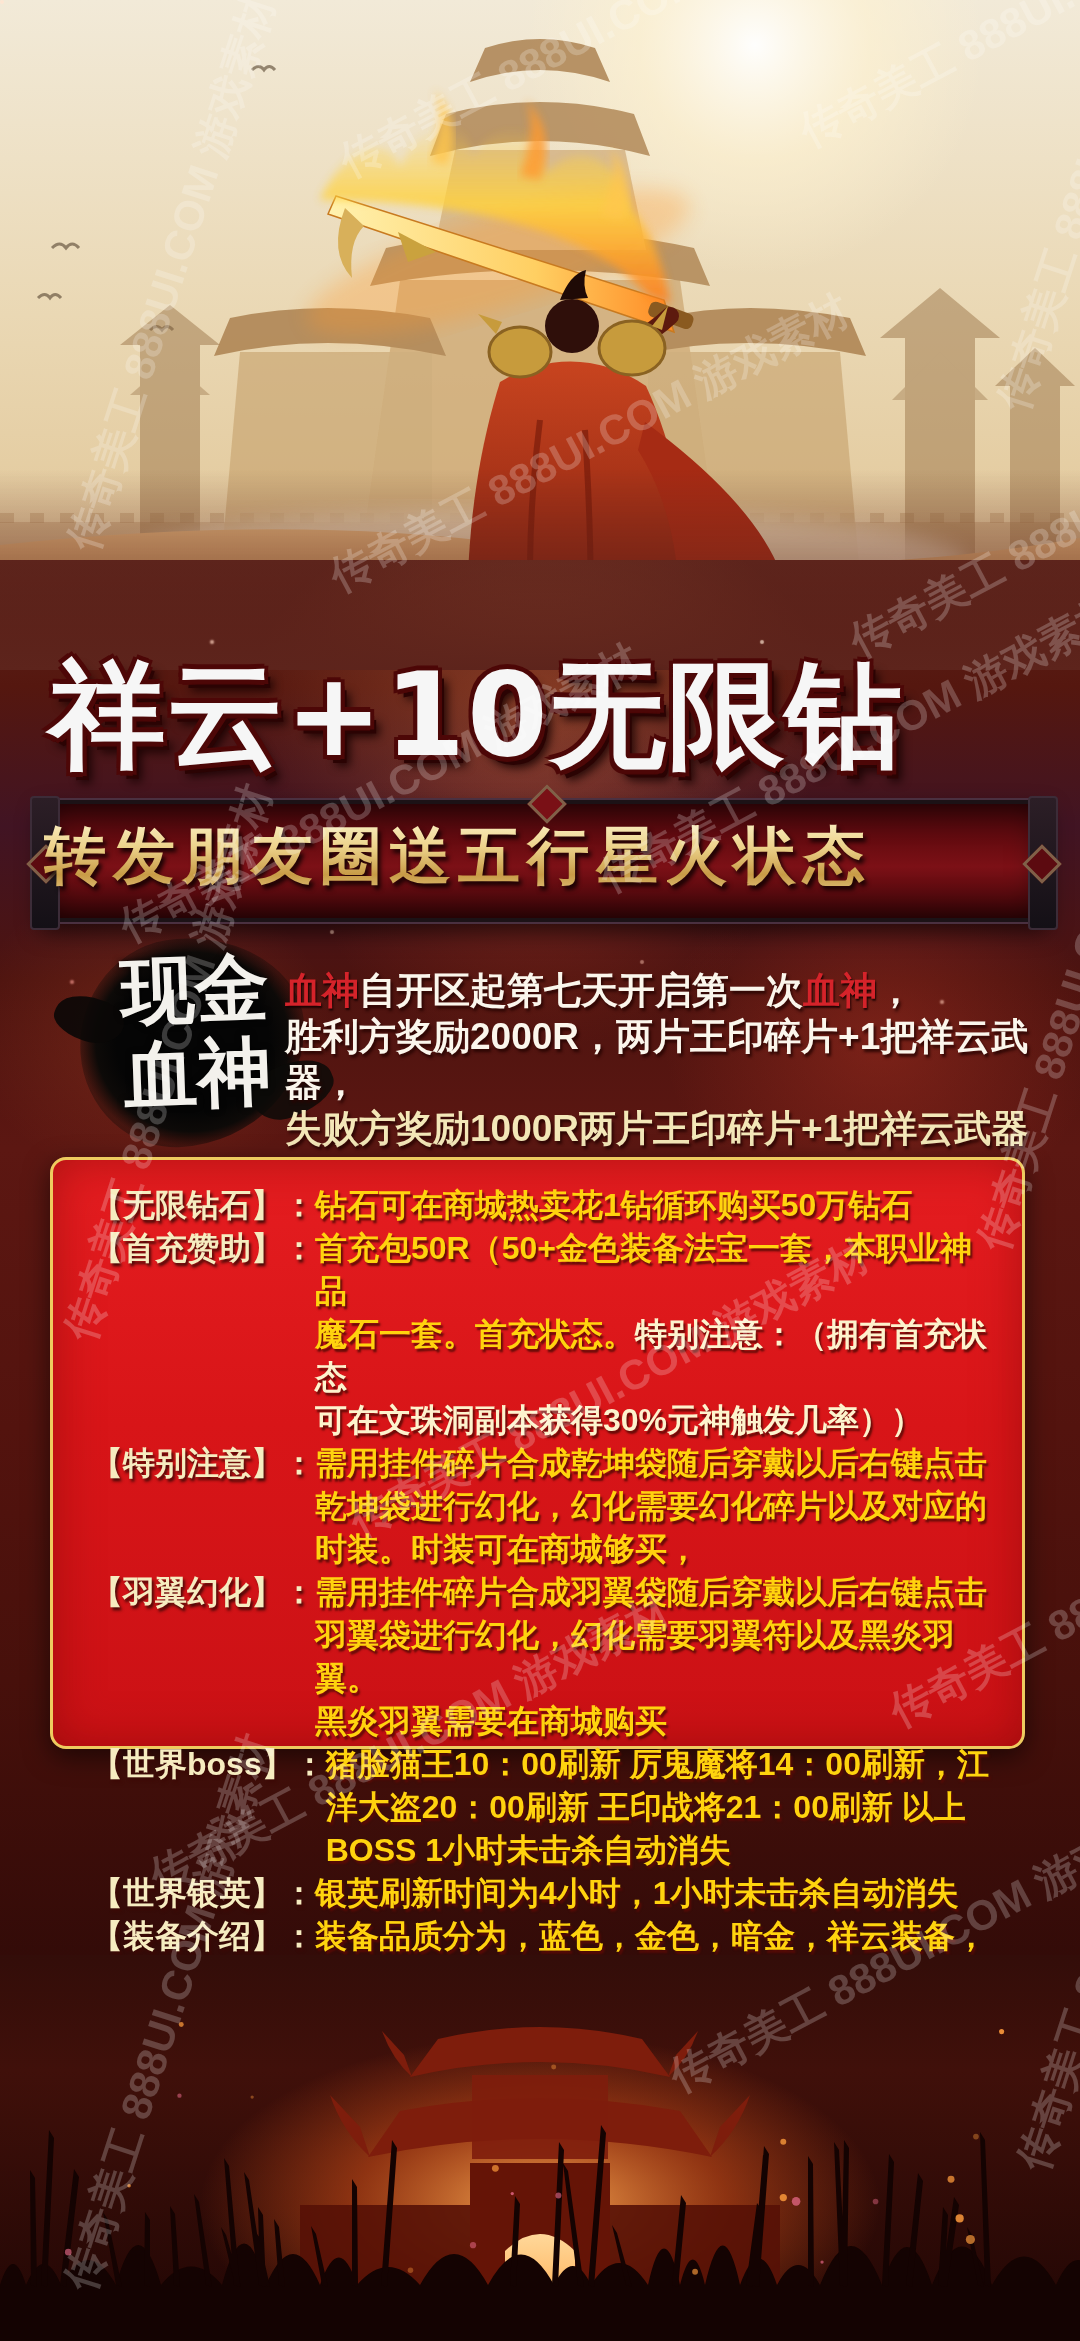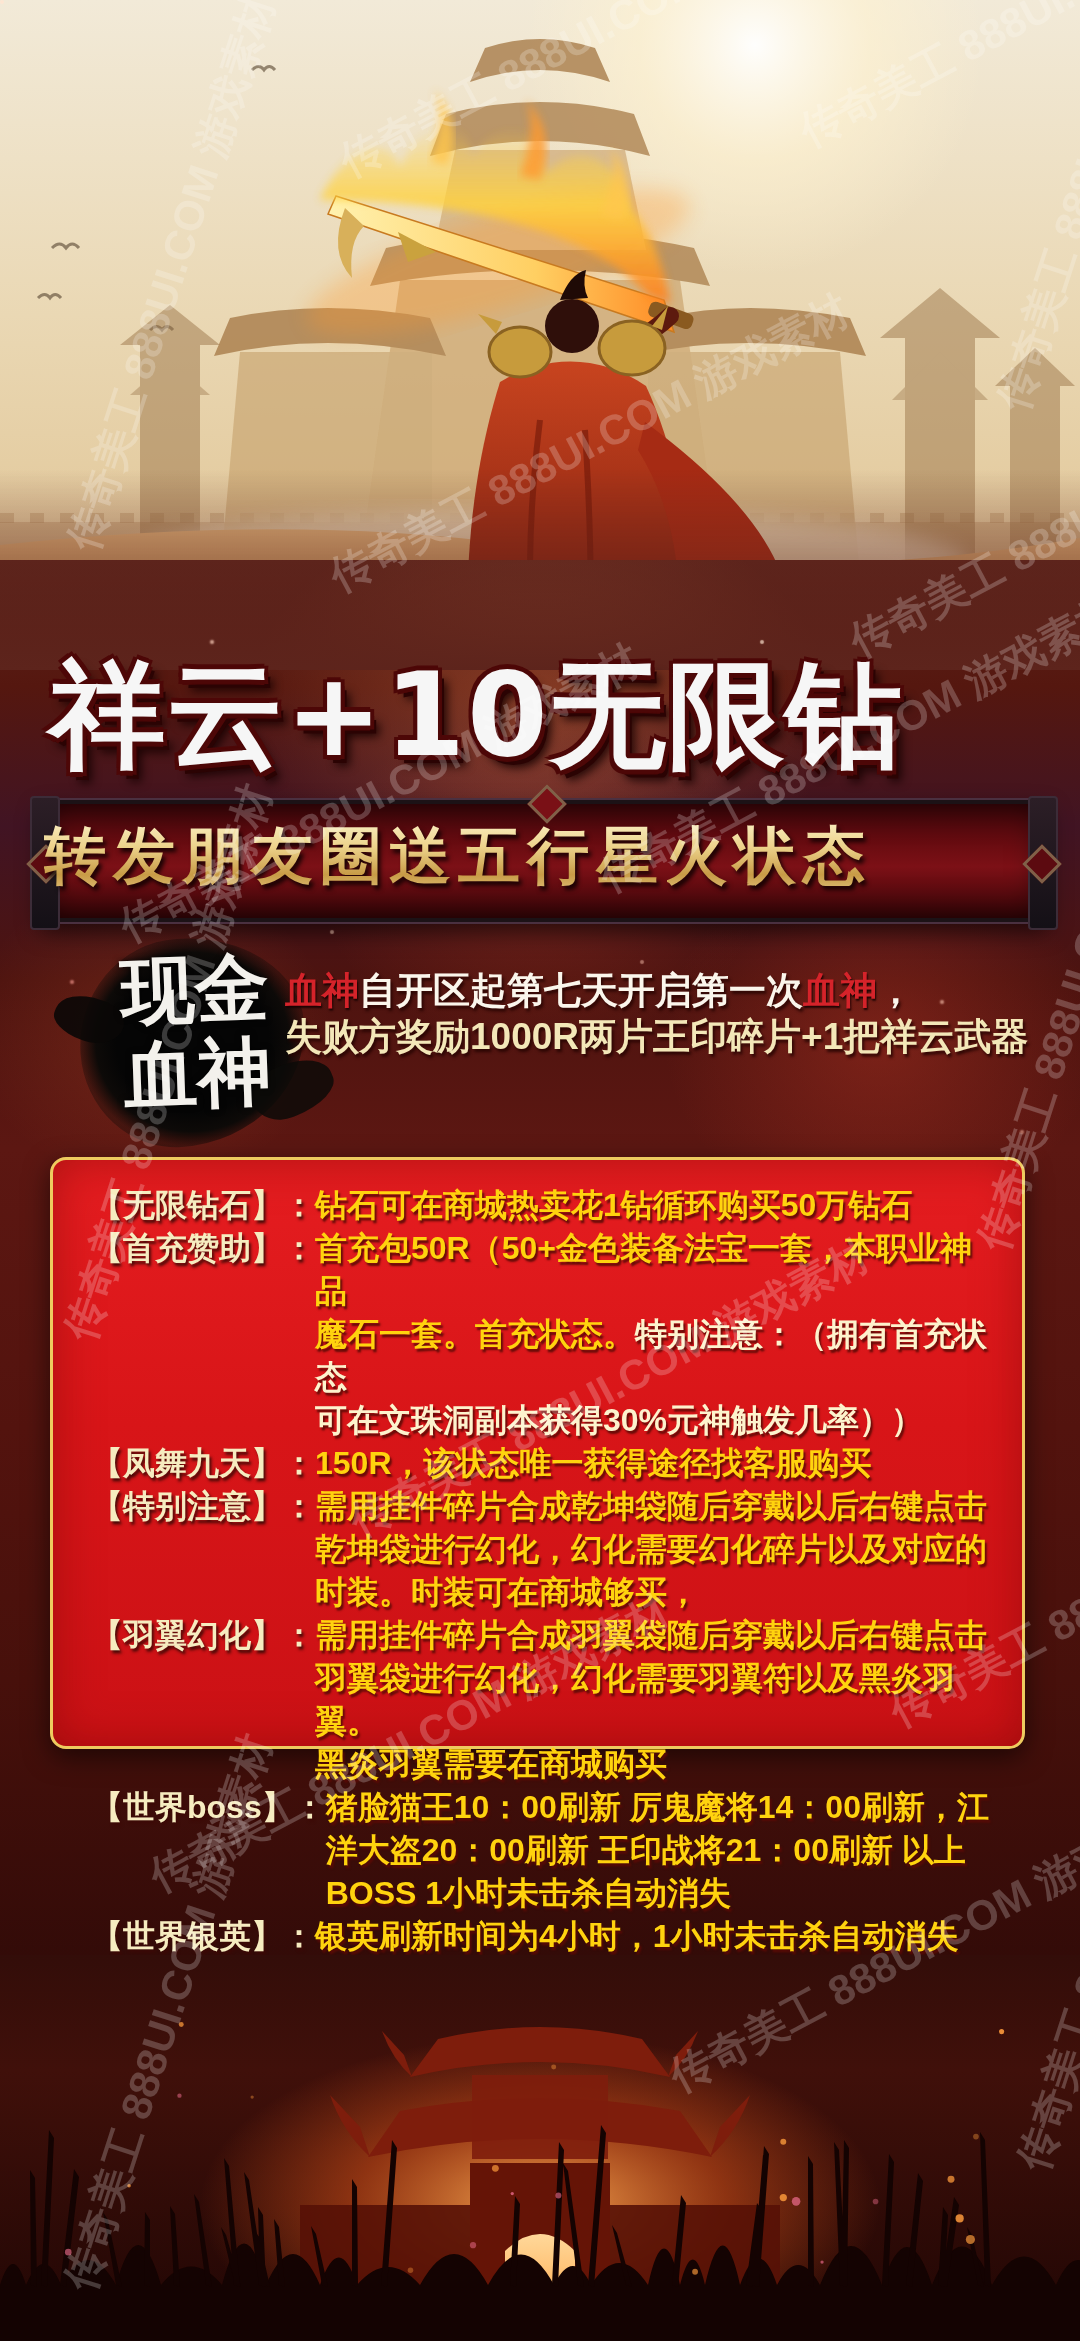--- a/index.html
+++ b/index.html
@@ -219,42 +219,37 @@
     <div class="banner-text">转发朋友圈送五行星火状态</div>
   </div>
 
   <div class="blob"></div>
   <div class="badge">
     <div>现金</div>
     <div>血神</div>
   </div>
   <div class="cash-lines" id="cash-lines">
       <div><span class="tone-red">血神</span><span class="tone-white">自开区起第七天开启第一次</span><span class="tone-red">血神</span><span class="tone-white">，</span></div>
+      <div><span class="tone-white">胜利方奖励2000R，两片王印碎片+1把祥云武器，</span></div>
       <div><span class="tone-pale">失败方奖励1000R两片王印碎片+1把祥云武器</span></div>
     </div>
 
   <div class="rules-box" id="rules-list">
       <div class="rule">
         <div class="rule-label">【无限钻石】：</div>
         <div class="rule-content">
           <div><span class="tone-gold">钻石可在商城热卖花1钻循环购买50万钻石</span></div>
         </div>
       </div>
       <div class="rule">
         <div class="rule-label">【首充赞助】：</div>
         <div class="rule-content">
           <div><span class="tone-gold">首充包50R（50+金色装备法宝一套，本职业神品</span></div>
           <div><span class="tone-gold">魔石一套。首充状态。</span><span class="tone-pale">特别注意：（拥有首充状态</span></div>
           <div><span class="tone-pale">可在文珠洞副本获得30%元神触发几率））</span></div>
-        </div>
-      </div>
-      <div class="rule">
-        <div class="rule-label">【凤舞九天】：</div>
-        <div class="rule-content">
-          <div><span class="tone-gold">150R，该状态唯一获得途径找客服购买</span></div>
         </div>
       </div>
       <div class="rule">
         <div class="rule-label">【特别注意】：</div>
         <div class="rule-content">
           <div><span class="tone-gold">需用挂件碎片合成乾坤袋随后穿戴以后右键点击</span></div>
           <div><span class="tone-gold">乾坤袋进行幻化，幻化需要幻化碎片以及对应的</span></div>
           <div><span class="tone-gold">时装。时装可在商城够买，</span></div>
         </div>
       </div>

